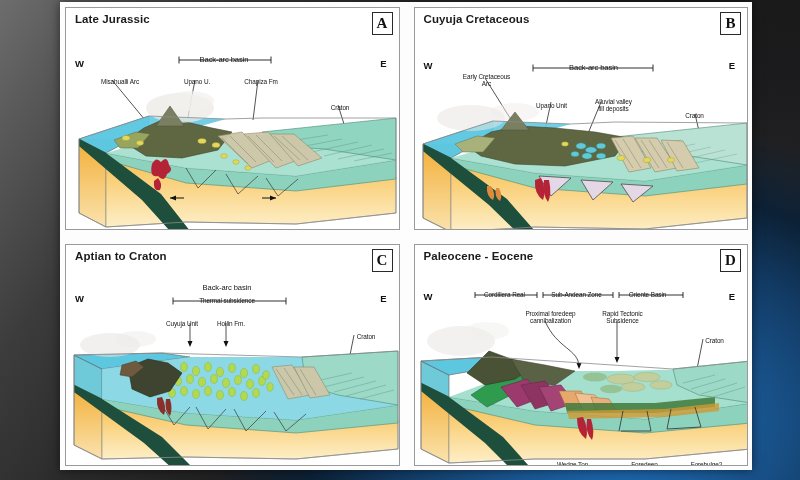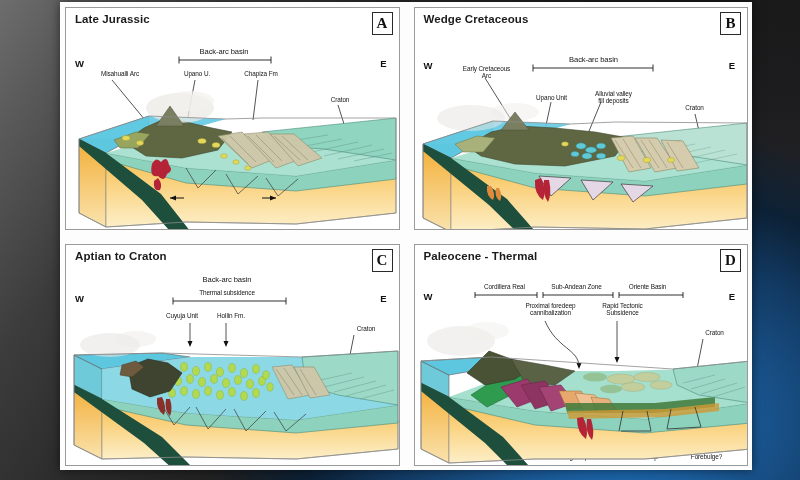--- a/index.html
+++ b/index.html
@@ -42,21 +42,21 @@
     display:flex;align-items:center;justify-content:center;
     font-size:15px;font-weight:bold;color:#111;font-family:"Liberation Serif",serif;
   }
   .compass{
     position:absolute;font-size:9.5px;font-weight:bold;color:#111;
   }
   .cw{left:9px;}
   .ce{right:12px;}
   .lbl{
     position:absolute;font-size:6.4px;color:#141414;text-align:center;
-    line-height:1.15;white-space:pre-line;letter-spacing:-.1px;
+    line-height:1.15;white-space:pre-line;letter-spacing:-.1px;margin-top:8px;
   }
   .lbl.t8{font-size:7.6px;}
   svg{position:absolute;left:0;top:0;}
   .bracket{stroke:#1a1a1a;stroke-width:.9;fill:none;}
   .leader{stroke:#1a1a1a;stroke-width:.75;fill:none;}
   .unitbox{
     position:absolute;background:#fff;border:1px solid #555;
     font-size:4.6px;line-height:1.1;text-align:center;color:#111;
     padding:1px 2px;white-space:pre-line;
   }
@@ -167,21 +167,21 @@
         <g fill="#b52436">
           <path d="M86,156 q4,-8 9,-2 q6,-7 8,3 q5,6 -2,9 q-3,9 -9,2 q-9,2 -6,-12 Z"></path>
           <path d="M92,170 q5,6 2,12 q-7,2 -6,-9 Z"></path>
         </g>
 
         <path d="M13,131 L83,108 L160,111 L196,110 L330,110 L330,205 L230,216 L120,214 L40,219 L13,205 Z" fill="none" stroke="#8a8a8a" stroke-width=".8"></path>
       </svg>
     </div>
 
     <div class="panel">
-      <div class="panel-title">Wedge Cretaceous</div>
+      <div class="panel-title">Cuyuja Cretaceous</div>
       <div class="panel-letter">B</div>
       <div class="compass cw" style="top:52px;">W</div>
       <div class="compass ce" style="top:52px;">E</div>
 
       <div class="lbl t8" style="left:130px;top:48px;width:98px;">Back-arc basin</div>
       <div class="lbl" style="left:36px;top:57px;width:72px;">Early Cretaceous
 Arc</div>
       <div class="lbl" style="left:112px;top:86px;width:50px;">Upano Unit</div>
       <div class="lbl" style="left:168px;top:82px;width:62px;">Alluvial valley
 fill deposits</div>
@@ -379,21 +379,21 @@
 
         <g fill="#8a2f2a">
           <path d="M96,152 q5,10 2,18 q-8,-5 -7,-17 Z"></path>
           <path d="M104,154 q3,10 0,17 q-6,-6 -4,-17 Z"></path>
         </g>
         <path d="M8,110 L96,108 L236,112 L332,106 L332,204 L230,214 L120,212 L36,214 L8,200 Z" fill="none" stroke="#8a8a8a" stroke-width=".8"></path>
       </svg>
     </div>
 
     <div class="panel">
-      <div class="panel-title">Paleocene - Thermal</div>
+      <div class="panel-title">Paleocene - Eocene</div>
       <div class="panel-letter">D</div>
       <div class="compass cw" style="top:46px;">W</div>
       <div class="compass ce" style="top:46px;">E</div>
 
       <div class="lbl" style="left:58px;top:38px;width:64px;">Cordillera Real</div>
       <div class="lbl" style="left:126px;top:38px;width:72px;">Sub-Andean Zone</div>
       <div class="lbl" style="left:202px;top:38px;width:62px;">Oriente Basin</div>
 
       <div class="lbl" style="left:100px;top:57px;width:72px;">Proximal foredeep
 cannibalization</div>

